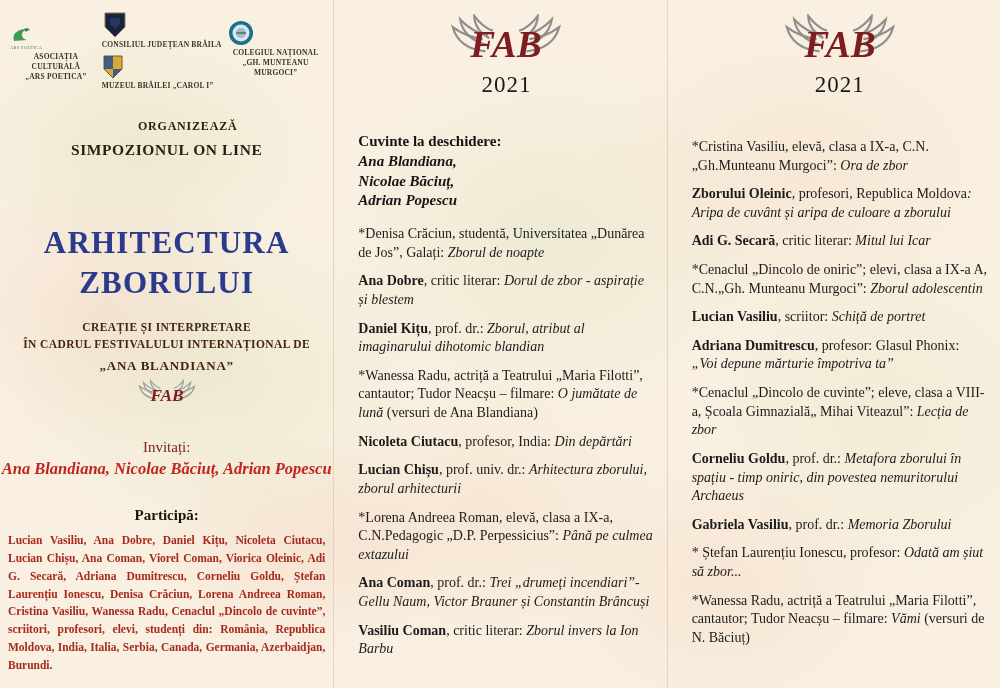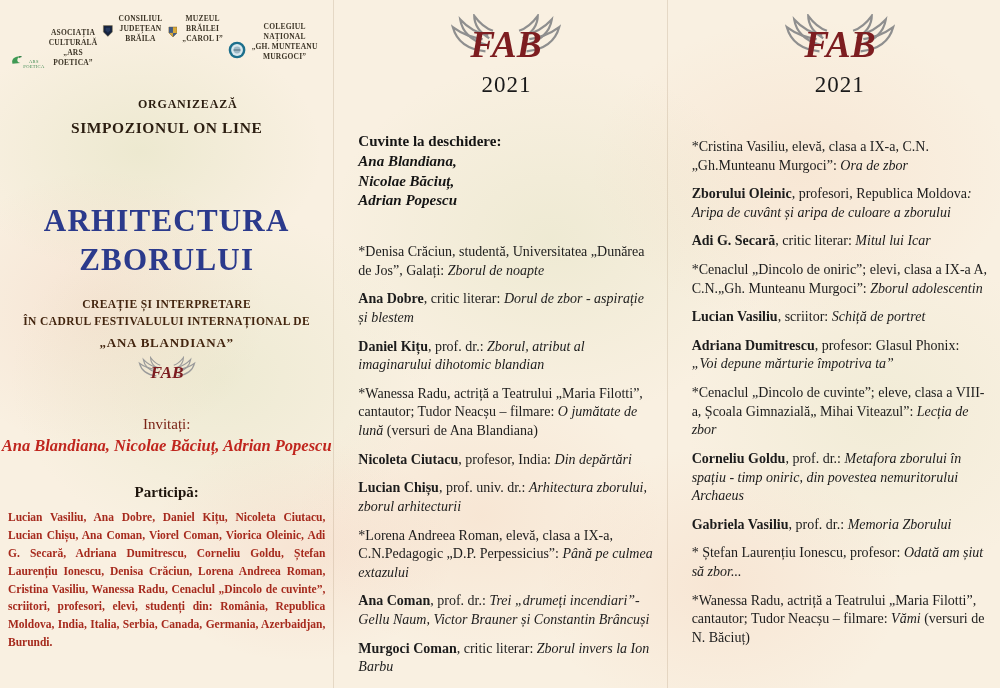--- a/index.html
+++ b/index.html
@@ -17,21 +17,21 @@
       radial-gradient(ellipse 280px 240px at 88% 60%, rgba(200,214,160,0.16), transparent 70%),
       radial-gradient(ellipse 260px 200px at 72% 85%, rgba(236,160,124,0.13), transparent 70%),
       #f9f0e1;
   }
   .panel{width:333.33px; height:688px; box-sizing:border-box; position:relative;}
   .panel + .panel{border-left:1px solid rgba(160,130,100,0.22);}
   .panel-left{text-align:center; padding-top:12px;}
 
   
   .logos{display:flex; justify-content:space-between; padding:0 10px; align-items:flex-start;}
-  .logo-block{display:flex; flex-direction:row; align-items:flex-end;}
+  .logo-block{display:flex; flex-direction:column; align-items:flex-start;}
   .lb-1{width:96px; margin-top:14px;}
   .lb-2{width:132px;}
   .lb-3{width:100px; margin-top:8px;}
   .logo-label{font-size:7.5px; font-weight:bold; color:#3c3426; letter-spacing:.2px; line-height:1.35; margin-top:2px;}
   .logo-caption-mini{font-size:4.5px; color:#3f8a52; letter-spacing:.3px; margin-top:1px;}
   .crest-gap{margin-top:5px;}
 
   
   .organizeaza{font-size:12px; font-weight:bold; color:#2b1d10; letter-spacing:.8px; margin-top:28px;padding-left:42px;}
   .simpozion{font-size:15.5px; font-weight:bold; color:#2b1d10; letter-spacing:.6px; margin-top:7px;}
@@ -44,21 +44,21 @@
   .participa-label{margin-top:28px; font-size:15px; font-weight:bold; color:#1d140c;}
   .participa-text{margin:8px 8px 0 8px; text-align:justify; font-size:11.5px; font-weight:bold; color:#a62a1d; line-height:1.55;}
 
   
   .panel-program{padding:14px 12px 0 24px;}
   .fab-block{text-align:center;}
   .fab-year{font-size:23px; font-weight:400; color:#1a1a1a; letter-spacing:1px; margin-top:-2px;}
   .opening{margin-top:34px; font-size:15px; color:#151515; line-height:1.32;}
   .opening-title{font-weight:bold;}
   .opening-name{font-weight:bold; font-style:italic;}
-  .entries{margin-top:32px;}
+  .entries{margin-top:14px;}
   .entries-first-gap{margin-top:40px;}
   .entry{margin:0 0 10px 0; font-size:14px; color:#1c1c1c; line-height:1.33;}
   .seg-b{font-weight:bold;}
   .seg-i{font-style:italic;}
   .seg-n{}
 </style>
 </head>
 <body>
 
 <div class="page">
@@ -167,21 +167,21 @@
 
     <div class="entries">
         <p class="entry"><span class="seg-n">*Denisa Crăciun, studentă, Universitatea „Dunărea de Jos”, Galați: </span><span class="seg-i">Zborul de noapte</span></p>
         <p class="entry"><span class="seg-b">Ana Dobre</span><span class="seg-n">, critic literar: </span><span class="seg-i">Dorul de zbor - aspirație și blestem</span></p>
         <p class="entry"><span class="seg-b">Daniel Kițu</span><span class="seg-n">, prof. dr.: </span><span class="seg-i">Zborul, atribut al imaginarului dihotomic blandian</span></p>
         <p class="entry"><span class="seg-n">*Wanessa Radu, actriță a Teatrului „Maria Filotti”, cantautor; Tudor Neacșu – filmare: </span><span class="seg-i">O jumătate de lună</span><span class="seg-n"> (versuri de Ana Blandiana)</span></p>
         <p class="entry"><span class="seg-b">Nicoleta Ciutacu</span><span class="seg-n">, profesor, India: </span><span class="seg-i">Din depărtări</span></p>
         <p class="entry"><span class="seg-b">Lucian Chișu</span><span class="seg-n">, prof. univ. dr.: </span><span class="seg-i">Arhitectura zborului, zborul arhitecturii</span></p>
         <p class="entry"><span class="seg-n">*Lorena Andreea Roman, elevă, clasa a IX-a, C.N.Pedagogic „D.P. Perpessicius”: </span><span class="seg-i">Până pe culmea extazului</span></p>
         <p class="entry"><span class="seg-b">Ana Coman</span><span class="seg-n">, prof. dr.: </span><span class="seg-i">Trei „drumeți incendiari”- Gellu Naum, Victor Brauner și Constantin Brâncuși</span></p>
-        <p class="entry"><span class="seg-b">Murgoci Coman</span><span class="seg-n">, critic literar: </span><span class="seg-i">Zborul invers la Ion Barbu</span></p>
+        <p class="entry"><span class="seg-b">Vasiliu Coman</span><span class="seg-n">, critic literar: </span><span class="seg-i">Zborul invers la Ion Barbu</span></p>
       </div>
   </div>
 
   <div class="panel panel-program">
     <div class="fab-block">
       <svg width="112" height="56" viewBox="0 0 120 60">
         <g stroke="#8f8f8f" fill="none" stroke-width="2.4">
           <path d="M38,40 C18,38 7,29 3,14 C15,23 25,25 35,27"></path>
           <path d="M39,33 C23,29 13,19 11,6 C21,17 31,21 41,23"></path>
           <path d="M42,26 C32,20 26,12 26,2 C34,13 40,16 46,18"></path>

